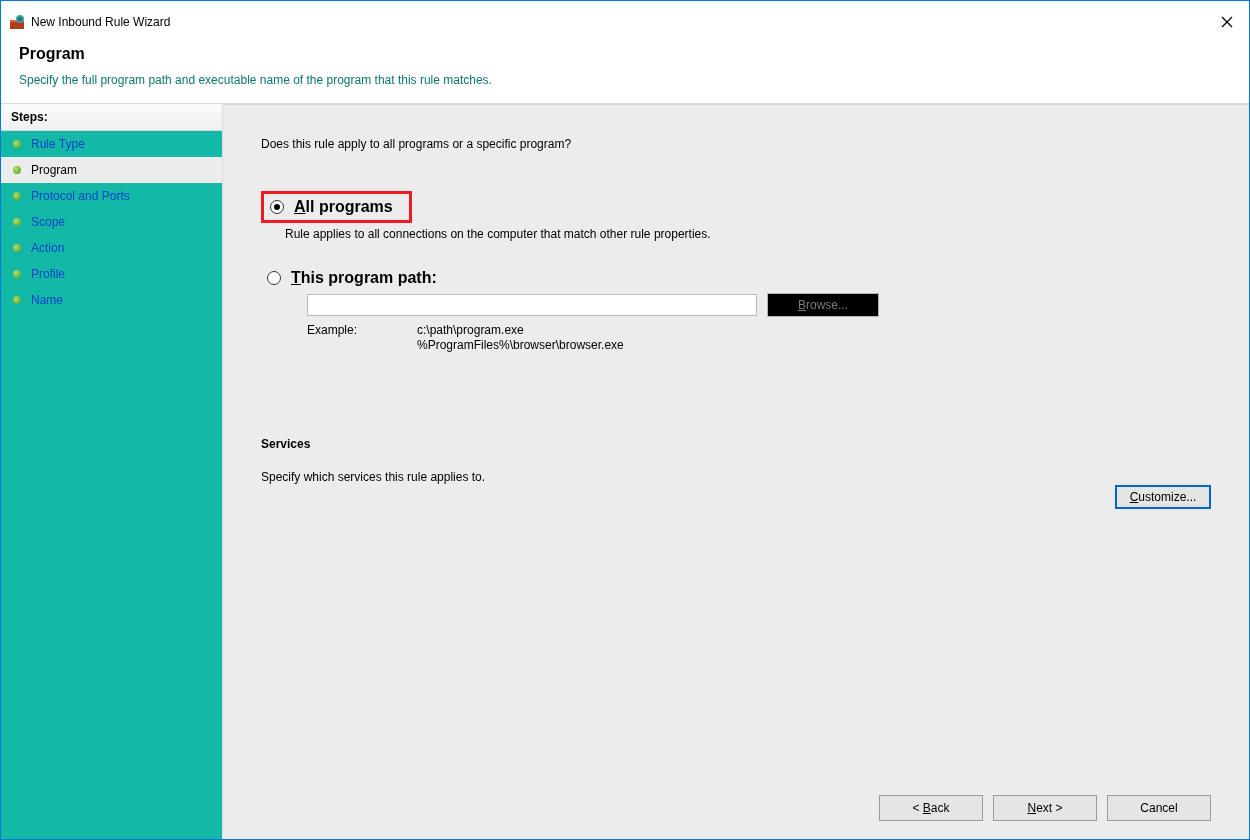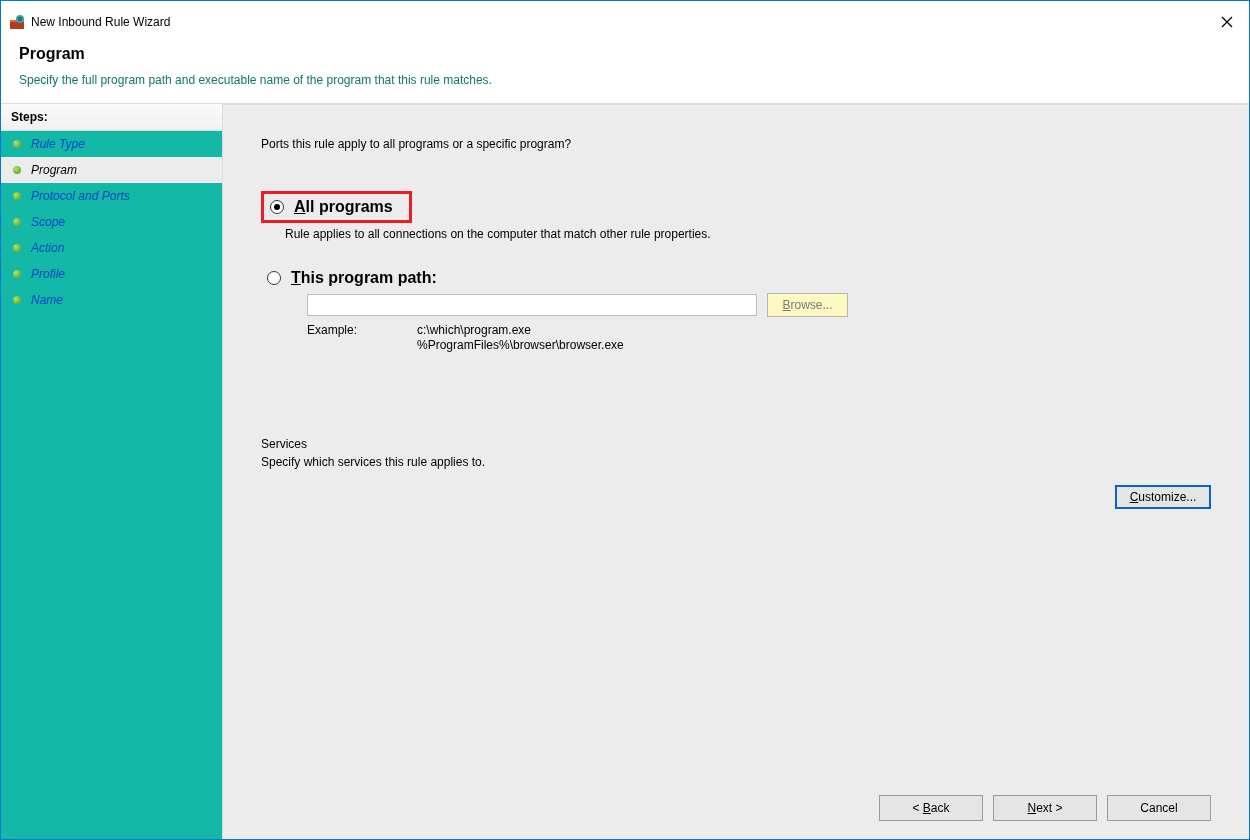--- a/index.html
+++ b/index.html
@@ -13,41 +13,41 @@
   .header { padding:14px 18px 16px 18px; border-bottom:1px solid #dcdcdc; }
   .header h1 { margin:0 0 10px 0; font-size:16px; font-weight:bold; }
   .header .desc { font-size:12px; color:#0f766e; }
   .body { flex:1; display:flex; min-height:0; }
   .sidebar { width:222px; background:#14b8a6; border-right:1px solid #dcdcdc; display:flex; flex-direction:column; }
   .steps-hdr { font-weight:bold; font-size:12px; padding:6px 10px; border-bottom:1px solid #dcdcdc; background:linear-gradient(#fbfbfb,#f0f0f0); }
   .steps { list-style:none; margin:0; padding:0; }
   .steps li { display:flex; align-items:center; height:26px; padding:0 12px; gap:10px; }
   .steps li.active { background:#ececec; }
   .steps li .bullet { width:8px; height:8px; border-radius:50%; background:radial-gradient(circle at 35% 35%, #b0e070, #4aa018); flex:none; }
-  .steps li .label { color:#0645cc; cursor:default;font-style:italic; }
+  .steps li .label { color:#0645cc; cursor:default; }
   .steps li.active .label { color:#000; }
   .main { flex:1; background:#ececec; border-top:1px solid #dcdcdc; padding:32px 38px 18px 38px; position:relative; display:flex; flex-direction:column; }
   .prompt { font-size:12px; margin-bottom:40px; }
   .opt-group { margin-bottom:28px; }
   .opt-row { display:flex; align-items:center; gap:10px; }
   .radio { width:14px; height:14px; border:1px solid #333; border-radius:50%; display:inline-flex; align-items:center; justify-content:center; background:#fff; flex:none; }
   .radio.selected::after { content:""; width:6px; height:6px; border-radius:50%; background:#000; }
   .opt-label { font-weight:bold; font-size:16px; }
   .opt-label u { text-decoration:underline; }
   .opt-desc { margin-left:24px; font-size:12px; margin-top:4px; }
   .highlight-box { border:3px solid #ed1c24; padding:4px 16px 4px 6px; display:inline-flex; align-items:center; gap:10px; }
   .path-row { display:flex; align-items:center; gap:10px; margin:6px 0 6px 46px; }
   .path-input { flex:0 0 450px; height:22px; border:1px solid #bcbcbc; background:#fff; padding:0 4px; font-size:12px; }
-  .browse-btn { width:81px; height:24px; background:#fef9c3; border:1px solid #b5b5b5; color:#7a7a7a; font-size:12px; cursor:default; }
+  .browse-btn { width:112px; height:24px; background:#000000; border:1px solid #b5b5b5; color:#7a7a7a; font-size:12px; cursor:default; }
   .example-row { display:flex; margin-left:46px; font-size:12px; margin-top:4px; }
   .example-row .lbl { width:110px; }
   .example-row .lines div { line-height:1.25; }
   .services { display:flex; align-items:flex-start; margin-top:56px; }
   .services .text { flex:1; }
-  .services .text .heading { font-weight:normal; font-size:12px; margin-bottom:4px; }
+  .services .text .heading { font-weight:bold; font-size:12px; margin-bottom:19px; }
   .customize-btn { width:96px; height:24px; border:2px solid #0a64c2; background:#e5e5e5; font-size:12px; cursor:default;margin-top:48px; }
   .footer { margin-top:auto; display:flex; justify-content:flex-end; gap:10px; padding-top:10px; }
   .footer button { width:104px; height:26px; background:#e5e5e5; border:1px solid #9c9c9c; font-size:12px; cursor:default; }
 </style>
 </head>
 <body>
 
 <div class="window">
 
   <div class="titlebar">
@@ -102,21 +102,21 @@
             <span class="label">Profile</span>
           </li>
         <li>
             <span class="bullet"></span>
             <span class="label">Name</span>
           </li>
       </ul>
     </div>
 
     <div class="main">
-      <div class="prompt">Ports this rule apply to all programs or a specific program?</div>
+      <div class="prompt">Does this rule apply to all programs or a specific program?</div>
 
       <div class="opt-group">
         <span class="highlight-box">
           <span class="radio selected"></span>
           <span class="opt-label"><u>A</u><span>ll programs</span></span>
         </span>
         <div class="opt-desc">Rule applies to all connections on the computer that match other rule properties.</div>
       </div>
 
       <div class="opt-group">
@@ -124,21 +124,21 @@
           <span class="radio"></span>
           <span class="opt-label"><u>T</u><span>his program path:</span></span>
         </div>
         <div class="path-row">
           <input class="path-input" type="text" value="" style="">
           <button class="browse-btn" disabled=""><span style="text-decoration:underline">B</span><span>rowse...</span></button>
         </div>
         <div class="example-row">
           <div class="lbl">Example:</div>
           <div class="lines">
-            <div>c:\which\program.exe</div>
+            <div>c:\path\program.exe</div>
             <div>%ProgramFiles%\browser\browser.exe</div>
           </div>
         </div>
       </div>
 
       <div class="services">
         <div class="text">
           <div class="heading">Services</div>
           <div>Specify which services this rule applies to.</div>
         </div>

